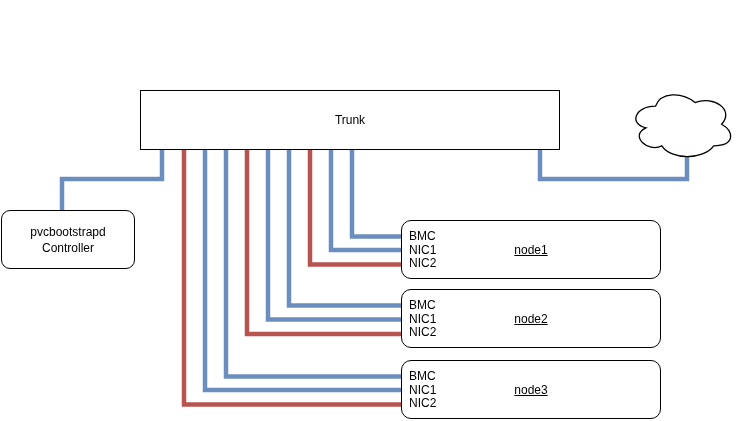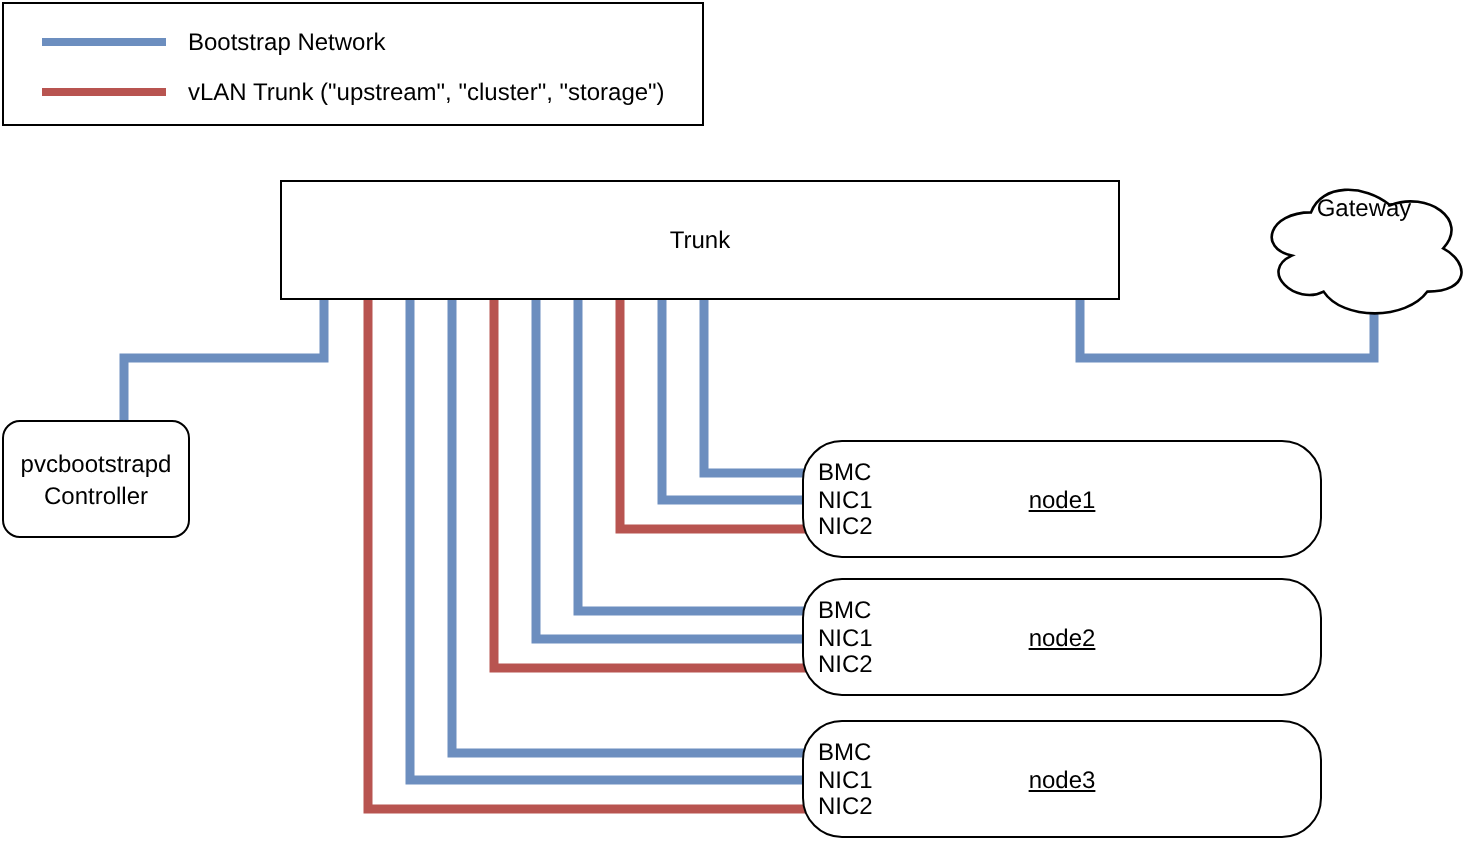--- a/index.html
+++ b/index.html
@@ -10,23 +10,23 @@
   }
   .links{position:absolute;left:0;top:0;z-index:1;}
   .links polyline{fill:none;stroke-width:4.5px;}
   .box{position:absolute;background:#fff;border:1.3px solid #000;box-sizing:border-box;z-index:2;}
   .legend{left:1px;top:1px;width:351px;height:62px;}
   .legend-row{position:absolute;left:19px;height:16px;display:flex;align-items:center;}
   .legend-row.r0{top:11px;}
   .legend-row.r1{top:36px;}
   .swatch{display:inline-block;width:62px;height:4.5px;margin-right:11px;flex:0 0 auto;}
   .switchbox{left:140px;top:90px;width:420px;height:60px;display:flex;align-items:center;justify-content:center;}
-  .controller{left:1px;top:210px;width:94px;height:59px;border-radius:9px;
+  .controller{left:1px;top:210px;width:134px;height:59px;border-radius:9px;
     display:flex;flex-direction:column;align-items:center;justify-content:center;line-height:16px;text-align:center;}
-  .node{left:401px;width:260px;height:59px;border-radius:20px;}
+  .node{left:401px;width:260px;height:59px;border-radius:10px;}
   .node.n0{top:220px;}
   .node.n1{top:289px;}
   .node.n2{top:360px;}
   .ports{position:absolute;left:7px;top:9px;line-height:13.7px;}
   .node-name{position:absolute;left:0;top:0;width:100%;height:100%;
     display:flex;align-items:center;justify-content:center;text-decoration:underline;}
   .gateway-label{position:absolute;left:629px;top:96px;width:106px;z-index:3;
     text-align:center;line-height:17px;}
 </style>
 </head>
@@ -51,37 +51,26 @@
 
     <path d="M 655.5 106.2
              C 634.3 106.2 629 124.2 645.9 127.8
              C 629 135.7 648 153 661.8 145.8
              C 671.3 160.3 703.1 160.3 713.7 145.8
              C 734.9 145.8 734.9 131.4 721.6 124.2
              C 734.9 109.8 713.7 95.4 695.1 102.6
              C 681.9 91.8 660.8 91.8 655.5 106.2 Z" fill="#ffffff" stroke-width="1.3" stroke="#000000"></path>
   </svg>
 
-  <div class="box legend">
-    <div class="legend-row r0">
-      <span class="swatch" style="background: rgb(108, 142, 191);"></span>
-      <span>Bootstrap Network</span>
-    </div>
-    <div class="legend-row r1">
-      <span class="swatch" style="background: rgb(184, 84, 80);"></span>
-      <span>vLAN Trunk ("upstream", "cluster", "storage")</span>
-    </div>
-  </div>
 
   <div class="box switchbox">
     <span>Trunk</span>
   </div>
 
   <div class="gateway-label">
-    <div>Gateway</div>
   </div>
 
   <div class="box controller">
     <div>pvcbootstrapd</div>
     <div>Controller</div>
   </div>
 
   <div class="box node n0">
     <div class="ports">
       <div>BMC</div>

